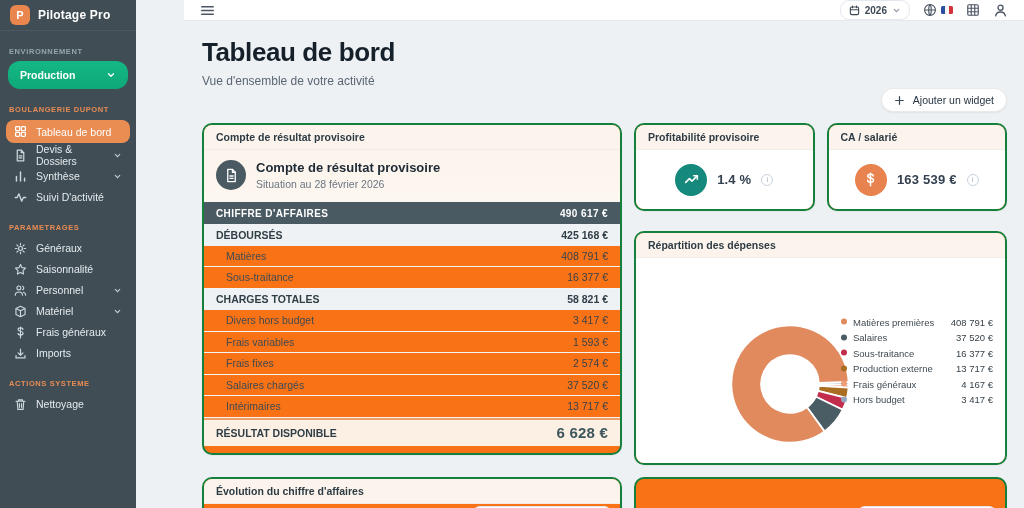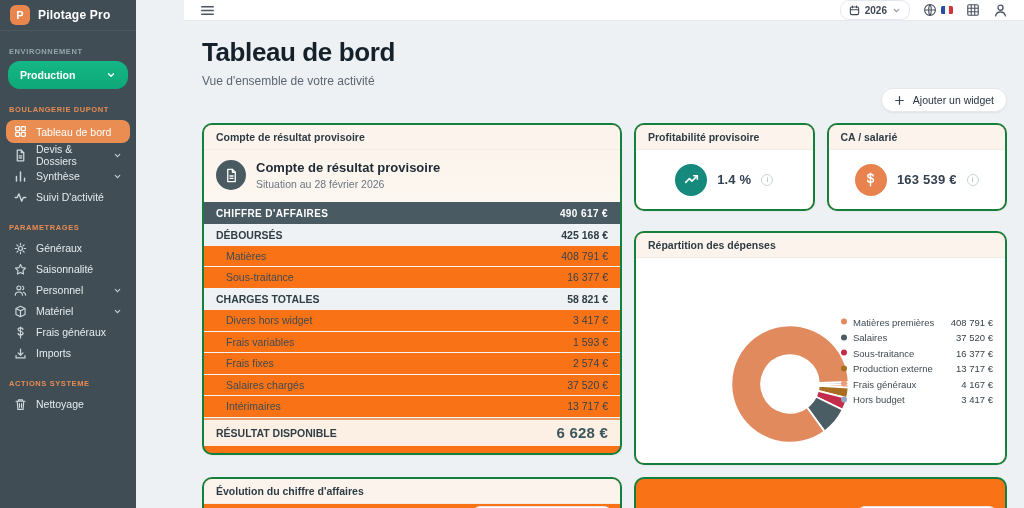--- a/index.html
+++ b/index.html
@@ -365,21 +365,21 @@
               </div>
               <div class="t-row item">
                 <span class="t-label">Sous-traitance</span>
                 <span class="t-value">16 377 €</span>
               </div>
               <div class="t-row section">
                 <span class="t-label">CHARGES TOTALES</span>
                 <span class="t-value">58 821 €</span>
               </div>
               <div class="t-row item">
-                <span class="t-label">Divers hors widget</span>
+                <span class="t-label">Divers hors budget</span>
                 <span class="t-value">3 417 €</span>
               </div>
               <div class="t-row item">
                 <span class="t-label">Frais variables</span>
                 <span class="t-value">1 593 €</span>
               </div>
               <div class="t-row item">
                 <span class="t-label">Frais fixes</span>
                 <span class="t-value">2 574 €</span>
               </div>

